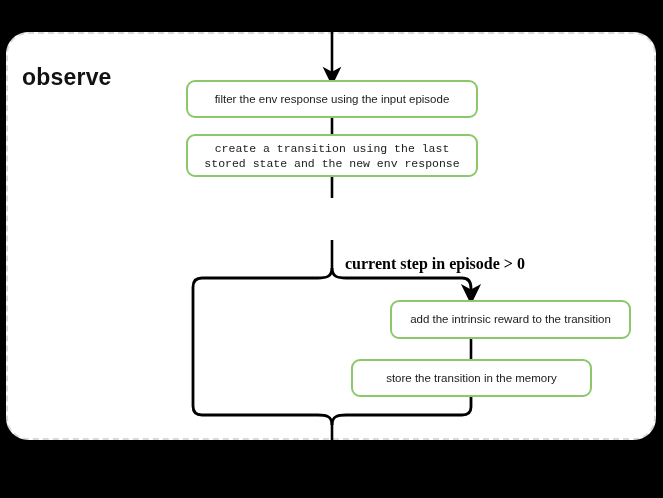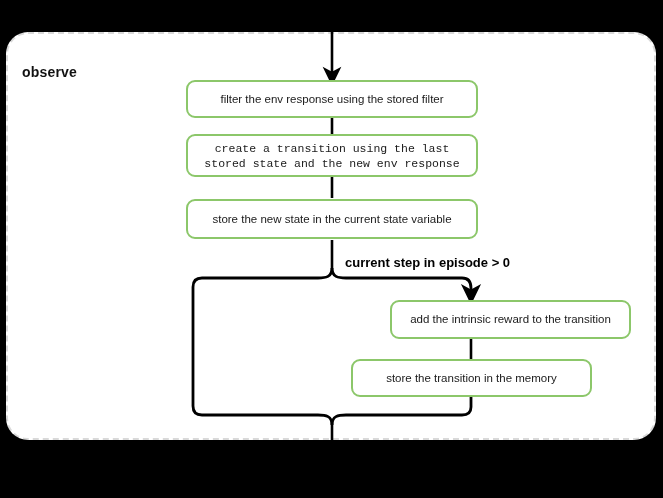--- a/index.html
+++ b/index.html
@@ -33,21 +33,21 @@
     background: #ffffff;
     border: 2px dashed #d9d9d9;
     border-radius: 22px;
     box-sizing: border-box;
   }
 
   .scope-title {
     position: absolute;
     left: 22px;
     top: 64px;
-    font-size: 14px;
+    font-size: 23px;
     font-weight: bold;
     color: #111111;
     letter-spacing: 0.2px;
     white-space: nowrap;
   }
 
   
   .node {
     position: absolute;
     background: #ffffff;
@@ -59,24 +59,25 @@
     justify-content: center;
     text-align: center;
     color: #1a1a1a;
     font-size: 11.5px;
     line-height: 15px;
     padding: 2px 10px;
   }
 
   .edge-label {
     position: absolute;
-    font-size: 13px;
+    font-size: 16px;
     font-weight: bold;
     color: #000000;
     white-space: nowrap;
+    font-family: Liberation Serif, serif;
   }
 
   svg.wires {
     position: absolute;
     left: 0;
     top: 0;
     width: 663px;
     height: 498px;
     overflow: visible;
     pointer-events: none;
@@ -114,30 +115,27 @@
     <path d="M471,338 L471,359" stroke="#000000" stroke-width="2.6" fill="none"></path>
 
     <path d="M471,396 L471,407 C471,412 468,415 462,415 L346,415 C338,415 332,416 332,425" stroke="#000000" stroke-width="2.8" fill="none" stroke-linejoin="round"></path>
 
     <path d="M332,425 L332,452" stroke="#000000" stroke-width="2.6" fill="none"></path>
   </svg>
 
   <div class="edge-label" style="left:345px; top:255px;">current step in episode &gt; 0</div>
 
   <div class="node" style="left:186px; top:80px; width:292px; height:38px;">
-    <span>filter the env response using the stored filter</span>
+    <span>filter the env response using the input episode</span>
   </div>
 
   <div class="node" style="left:186px; top:134px; width:292px; height:43px;font-family:Liberation Mono, monospace;">
     <span>create a transition using the last stored state and the new env response</span>
   </div>
 
-  <div class="node" style="left:186px; top:199px; width:292px; height:40px;">
-    <span>store the new state in the current state variable</span>
-  </div>
 
   <div class="node" style="left:351px; top:300px; width:241px; height:39px;margin-left:39px;">
     <span>add the intrinsic reward to the transition</span>
   </div>
 
   <div class="node" style="left:351px; top:359px; width:241px; height:38px;justify-content:center;">
     <span>store the transition in the memory</span>
   </div>
 
 </div>

